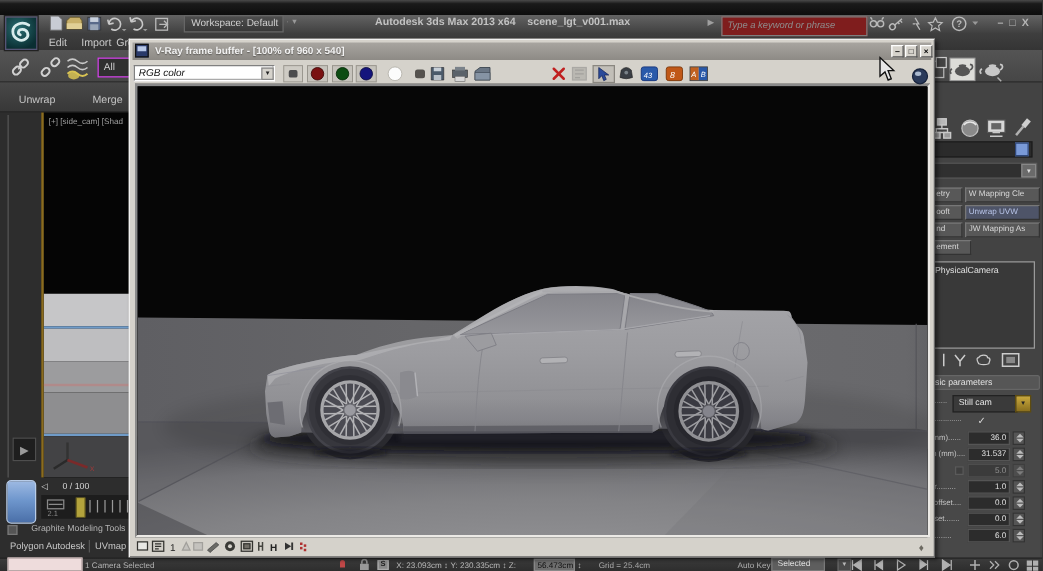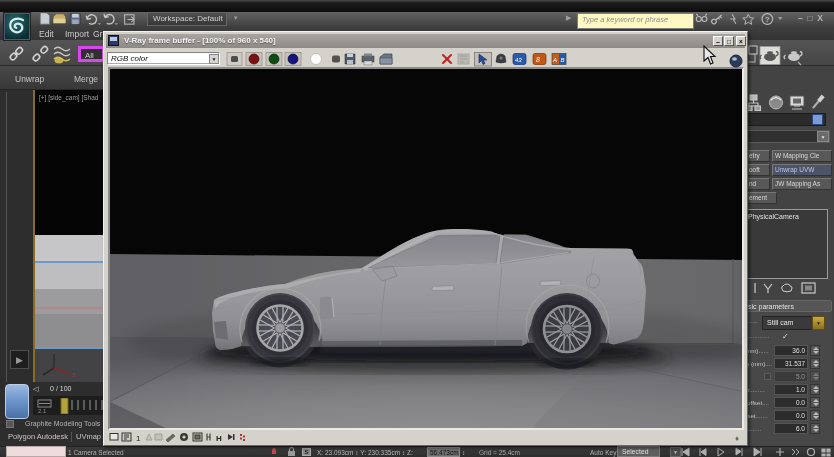--- a/index.html
+++ b/index.html
@@ -43,23 +43,24 @@
   <g transform="translate(93,2)">
           <rect x="0" y="2" width="10" height="10" fill="none" stroke="#bbb" stroke-width="1.1"></rect>
           <path d="M3,7 h7 m-3,-3 l3,3 -3,3" stroke="#bbb" stroke-width="1.1" fill="none"></path>
         </g>
  </g>
 </svg>
 
 <div class="abs nw" style="left:147px;top:12px;width:80px;height:14px;background:linear-gradient(#4e4e4e,#383838);border:1px solid #666;color:#d0d0d0;font-size:8px;line-height:12px;padding-left:5px;">Workspace: Default</div>
 <div class="abs nw" style="left:229px;top:15px;color:#999;font-size:6px;">·&nbsp;▼</div>
 
+<div class="abs nw" style="left:300px;top:12px;color:#c2c2c2;font-size:8.5px;font-weight:bold;">Autodesk 3ds Max 2013 x64&nbsp;&nbsp;&nbsp;&nbsp;scene_lgt_v001.max</div>
 <div class="abs" style="left:566px;top:14px;color:#9f9f9f;font-size:7px;">▶</div>
 
-<div class="abs nw" style="left:577px;top:13px;width:117px;height:16px;background:#fef9c3;border:1px solid #7e7e7e;color:#8e8e8e;font-size:7.5px;font-style:italic;line-height:11px;padding-left:4px;overflow:hidden;">Type a keyword or phrase</div>
+<div class="abs nw" style="left:577px;top:13px;width:117px;height:16px;background:#7f1d1d;border:1px solid #7e7e7e;color:#8e8e8e;font-size:7.5px;font-style:italic;line-height:11px;padding-left:4px;overflow:hidden;">Type a keyword or phrase</div>
 <svg class="abs" style="left:694px;top:12px;" width="100" height="15" viewBox="0 0 105 15">
  <g stroke="#b9b9b9" fill="none" stroke-width="1.2">
   <circle cx="5" cy="7" r="2.6"></circle>
         <circle cx="11" cy="7" r="2.6"></circle>
         <path d="M4,3.5 l-1.5,-2 M12,3.5 l1.5,-2"></path>
   <g transform="translate(24,7) rotate(-40)">
           <circle cx="-4" cy="0" r="2.4"></circle>
           <path d="M-1.5,0 h8 m-2,0 v2.5 m-2.5,-2.5 v2"></path>
         </g>
   <path d="M40,2 l3,5 -2,0 3,5 m-4,-5 l-2,0 z" stroke-width="1.1"></path>
@@ -84,21 +85,21 @@
           <rect x="2.5" y="-2.5" width="7" height="5" rx="2.5"></rect>
         </g>
  </g>
  <g stroke="#c9c9c9" fill="none" stroke-width="1.3">
   <path d="M48,6 q4,-3.5 8,0 q4,3.5 8,0"></path>
   <path d="M48,11 q4,-3.5 8,0 q4,3.5 8,0"></path>
  </g>
  <path d="M48,16 q4,-3.5 8,0 q4,3.5 8,0" stroke="#d8c353" fill="none" stroke-width="1.6"></path>
  <ellipse cx="53" cy="17.5" rx="4.5" ry="3" fill="#d8c353" opacity="0.85"></ellipse>
 </svg>
-<div class="abs nw" style="left:78px;top:46px;width:27px;height:16px;background:#303030;border:3px solid #d946ef;color:#cfcfcf;font-size:8px;line-height:14px;padding-left:4px;">All</div>
+<div class="abs nw" style="left:78px;top:46px;width:27px;height:16px;background:#303030;border:1px solid #d946ef;color:#cfcfcf;font-size:8px;line-height:14px;padding-left:4px;">All</div>
 
 <div class="abs" style="left:0;top:66px;width:105px;height:381px;background:#2d2d2d;"></div>
 <div class="abs" style="left:0;top:66px;width:105px;height:24px;background:linear-gradient(#484848,#383838);border-bottom:1px solid #262626;"></div>
 <div class="abs nw" style="left:15px;top:74px;color:#c4c4c4;font-size:8.5px;">Unwrap</div>
 <div class="abs nw" style="left:62px;top:74px;color:#c4c4c4;font-size:8.5px;padding-left:12px;">Merge</div>
 <div class="abs" style="left:6px;top:92px;width:1px;height:290px;background:#555;"></div>
 
 <div class="abs" style="left:33px;top:90px;width:72px;height:292px;background:#050505;border-left:2px solid #8a6c20;overflow:hidden;">
   <div class="abs" style="left:0;top:145px;width:72px;height:26px;background:#c6c6c8;"></div>
   <div class="abs" style="left:0;top:171px;width:72px;height:2px;background:#6f9bc8;"></div>

